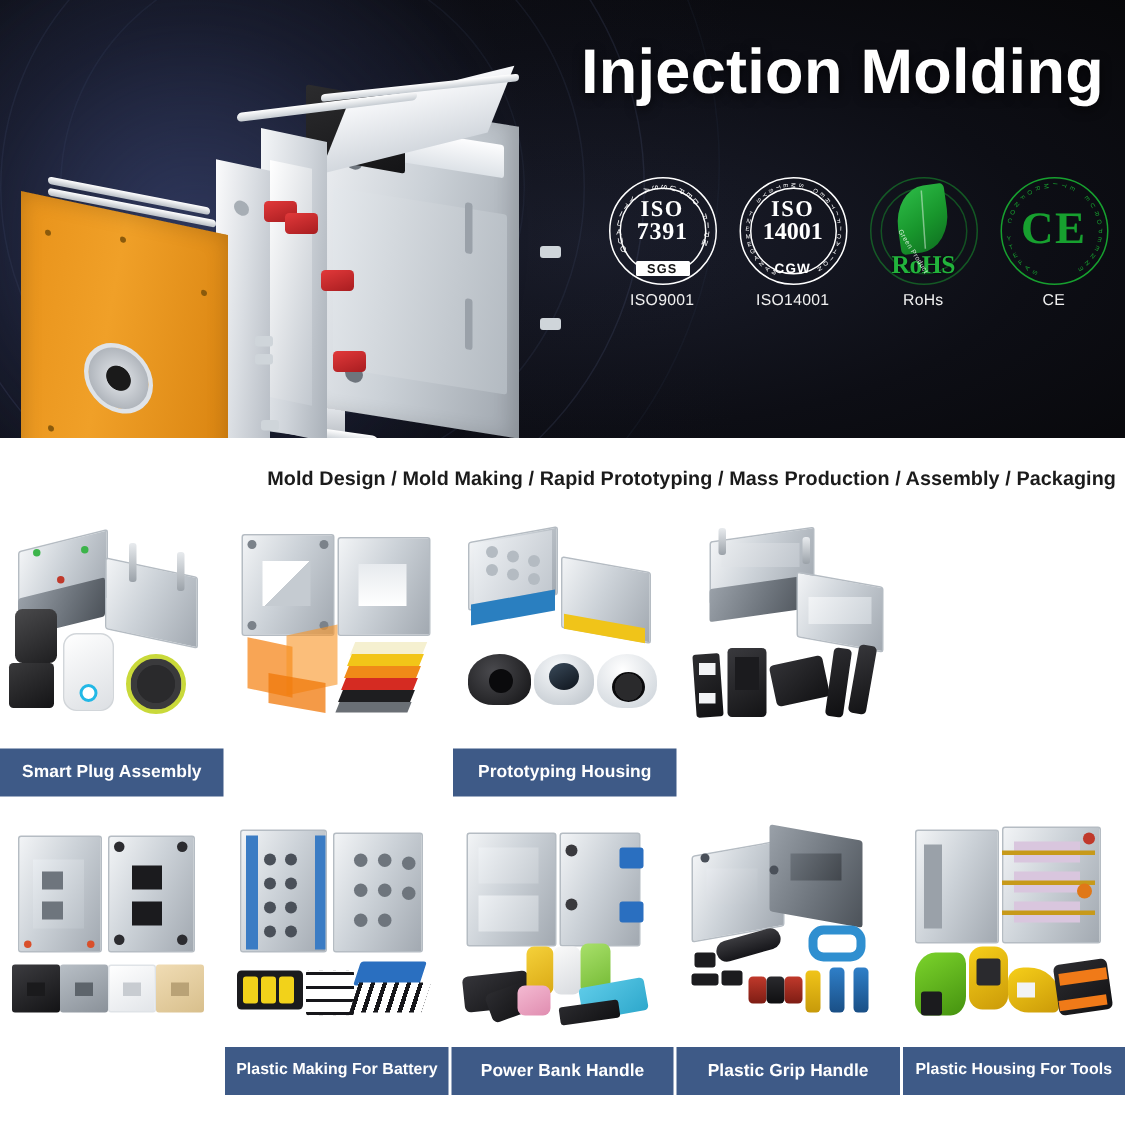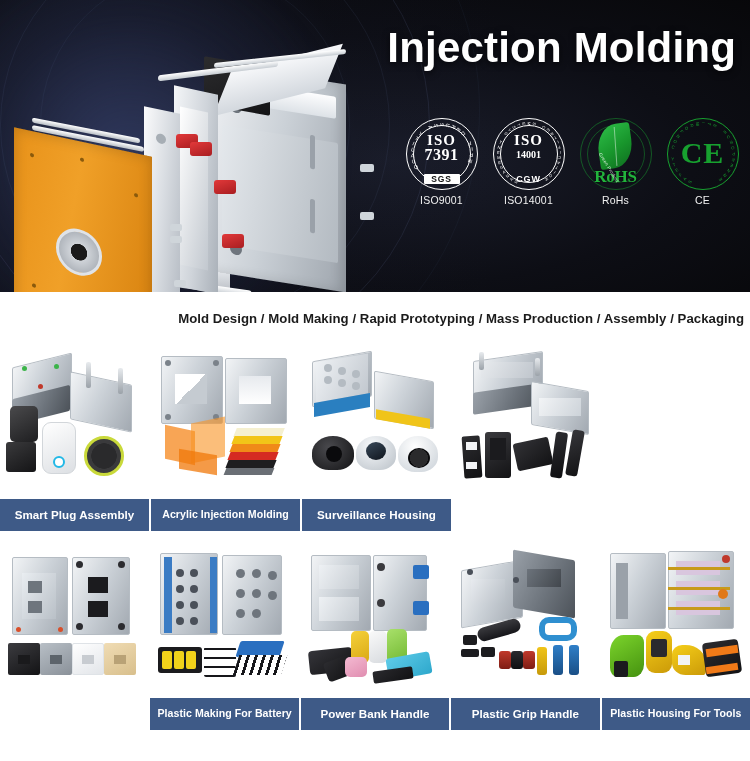--- a/index.html
+++ b/index.html
@@ -69,21 +69,21 @@
   .iso-txt {
     position: absolute; left: 0; right: 0; top: 15px;
     color: #fff; font-family: "Liberation Serif", serif;
     font-size: 15px; font-weight: bold; line-height: 15px; letter-spacing: 1px;
   }
   .iso-num {
     position: absolute; left: 0; right: 0; top: 29px;
     color: #fff; font-family: "Liberation Serif", serif;
     font-size: 16px; font-weight: bold; line-height: 16px; letter-spacing: .5px;
   }
-  .iso-num.sm { font-size: 10px; letter-spacing: 0px; }
+  .iso-num.sm { font-size: 16px; letter-spacing: 0px; }
   .iso-body {
     position: absolute; left: 0; right: 0; bottom: 6px;
     color: #fff; font-size: 9px; font-weight: bold; letter-spacing: .8px;
   }
   .iso-body.box {
     background: #fff; color: #111; margin: 0 18px; border-radius: 1px;
     font-size: 8.5px; padding: 0 1px;
   }
   .arc-text {
     position: absolute; inset: 1px;
@@ -470,21 +470,20 @@
           <div class="sc" style="left:14px; top:84px; width:30px; height:34px; background:rgba(245,130,20,.72); transform:skewY(12deg);"></div>
           <div class="sc" style="left:40px; top:76px; width:34px; height:40px; background:rgba(248,150,40,.62); transform:skewY(-12deg);"></div>
           <div class="sc" style="left:28px; top:108px; width:38px; height:20px; background:rgba(240,120,10,.75); transform:skewY(10deg);"></div>
           <div class="sc" style="left:84px; top:84px; width:48px; height:9px; background:#f5f0d0; transform:skewX(-22deg);"></div>
           <div class="sc" style="left:82px; top:92px; width:48px; height:8px; background:#f2c518; transform:skewX(-22deg);"></div>
           <div class="sc" style="left:80px; top:100px; width:48px; height:8px; background:#f08a18; transform:skewX(-22deg);"></div>
           <div class="sc" style="left:78px; top:108px; width:48px; height:8px; background:#d52b22; transform:skewX(-22deg);"></div>
           <div class="sc" style="left:76px; top:116px; width:48px; height:8px; background:#1e1e20; transform:skewX(-22deg);"></div>
           <div class="sc" style="left:74px; top:124px; width:48px; height:7px; background:#6a6f75; transform:skewX(-22deg);"></div>
         </div>
-        <div class="cell-caption tight">Acrylic Injection Molding</div>
       </div>
 
 
       <div class="cell">
         <div class="cell-photo">
           <div class="sc mold-blk" style="left:10px; top:12px; width:60px; height:46px; transform:skewY(-10deg);"></div>
           <div class="sc" style="left:14px; top:14px; width:52px; height:40px; background:linear-gradient(120deg,#eef1f4,#c2c8cf); transform:skewY(-10deg);"></div>
           <div class="sc dot" style="left:22px; top:20px; width:8px; height:8px; background:#b4bbc2;"></div>
           <div class="sc dot" style="left:36px; top:23px; width:8px; height:8px; background:#b4bbc2;"></div>
           <div class="sc dot" style="left:50px; top:26px; width:8px; height:8px; background:#b4bbc2;"></div>
@@ -494,21 +493,21 @@
           <div class="sc" style="left:12px; top:54px; width:56px; height:14px; background:#2a7fc0; transform:skewY(-10deg);"></div>
           <div class="sc mold-blk" style="left:72px; top:32px; width:60px; height:48px; transform:skewY(10deg);"></div>
           <div class="sc" style="left:74px; top:70px; width:54px; height:10px; background:#f0c419; transform:skewY(10deg);"></div>
           <div class="sc" style="left:10px; top:92px; width:42px; height:34px; background:radial-gradient(circle at 40% 35%,#4a4a4e,#121214); border-radius:50% 50% 40% 40%;"></div>
           <div class="sc dot" style="left:24px; top:102px; width:16px; height:16px; background:#0a0a0c;"></div>
           <div class="sc" style="left:54px; top:92px; width:40px; height:34px; background:radial-gradient(circle at 40% 30%,#f8fafc,#b9c0c7); border-radius:50% 50% 40% 40%;"></div>
           <div class="sc dot" style="left:64px; top:98px; width:20px; height:18px; background:linear-gradient(150deg,#3a4a5a,#0e141c);"></div>
           <div class="sc" style="left:96px; top:92px; width:40px; height:36px; background:radial-gradient(circle at 42% 30%,#ffffff,#c9d0d7); border-radius:50% 50% 42% 42%;"></div>
           <div class="sc dot" style="left:106px; top:104px; width:22px; height:20px; background:radial-gradient(circle,#2a2a2c 60%,#0a0a0c 62%);"></div>
         </div>
-        <div class="cell-caption">Surveillance Housing</div>
+        <div class="cell-caption">Prototyping Housing</div>
       </div>
 
       <div class="cell">
         <div class="cell-photo">
           <div class="sc mold-blk" style="left:20px; top:12px; width:70px; height:42px; transform:skewY(-8deg);"></div>
           <div class="sc" style="left:28px; top:18px; width:52px; height:16px; background:linear-gradient(120deg,#e8ebee,#c0c6cd);"></div>
           <div class="sc mold-dk" style="left:20px; top:44px; width:68px; height:22px; transform:skewY(-8deg);"></div>
           <div class="sc pin" style="left:26px; top:8px; width:5px; height:18px;"></div>
           <div class="sc pin" style="left:82px; top:14px; width:5px; height:18px;"></div>
           <div class="sc mold-blk" style="left:78px; top:42px; width:58px; height:44px; transform:skewY(10deg);"></div>

